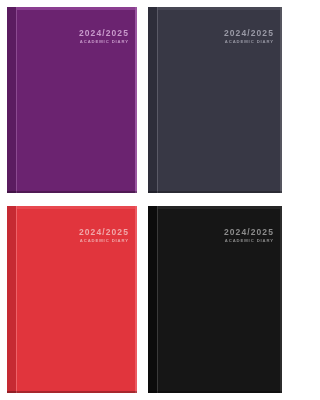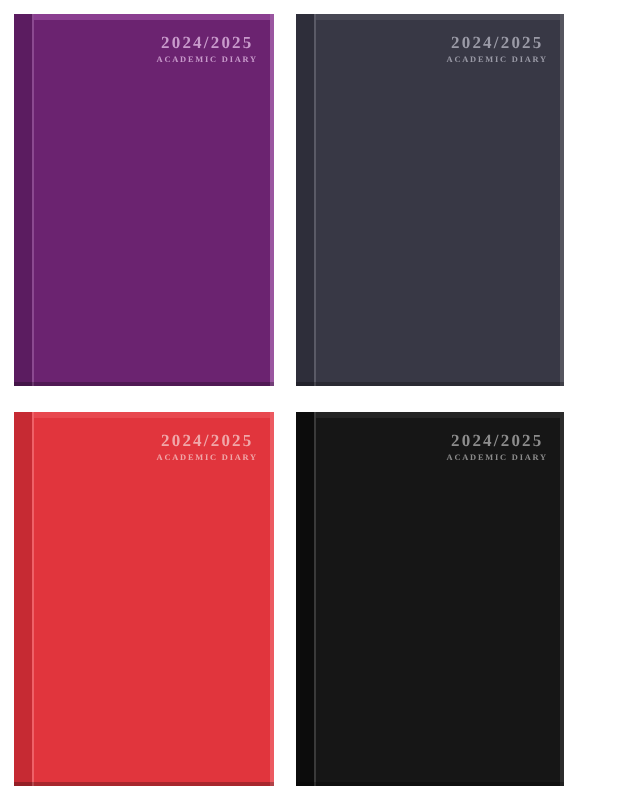--- a/index.html
+++ b/index.html
@@ -82,25 +82,24 @@
     right: 0;
     bottom: 0;
     height: 2px;
     background: rgba(0,0,0,0.25);
   }
 
   
   .cover-titleblock {
     position: absolute;
     right: 8px;
-    top: 10px;
-    text-align: center;
+    top: 22px;
+    text-align: right;
     line-height: 1;
     user-select: none;
-    font-family: Liberation Serif, serif;
   }
 
   .cover-year {
     font-size: 8.5px;
     font-weight: bold;
     letter-spacing: 1.1px;
     white-space: nowrap;
     display: block;
   }
 

